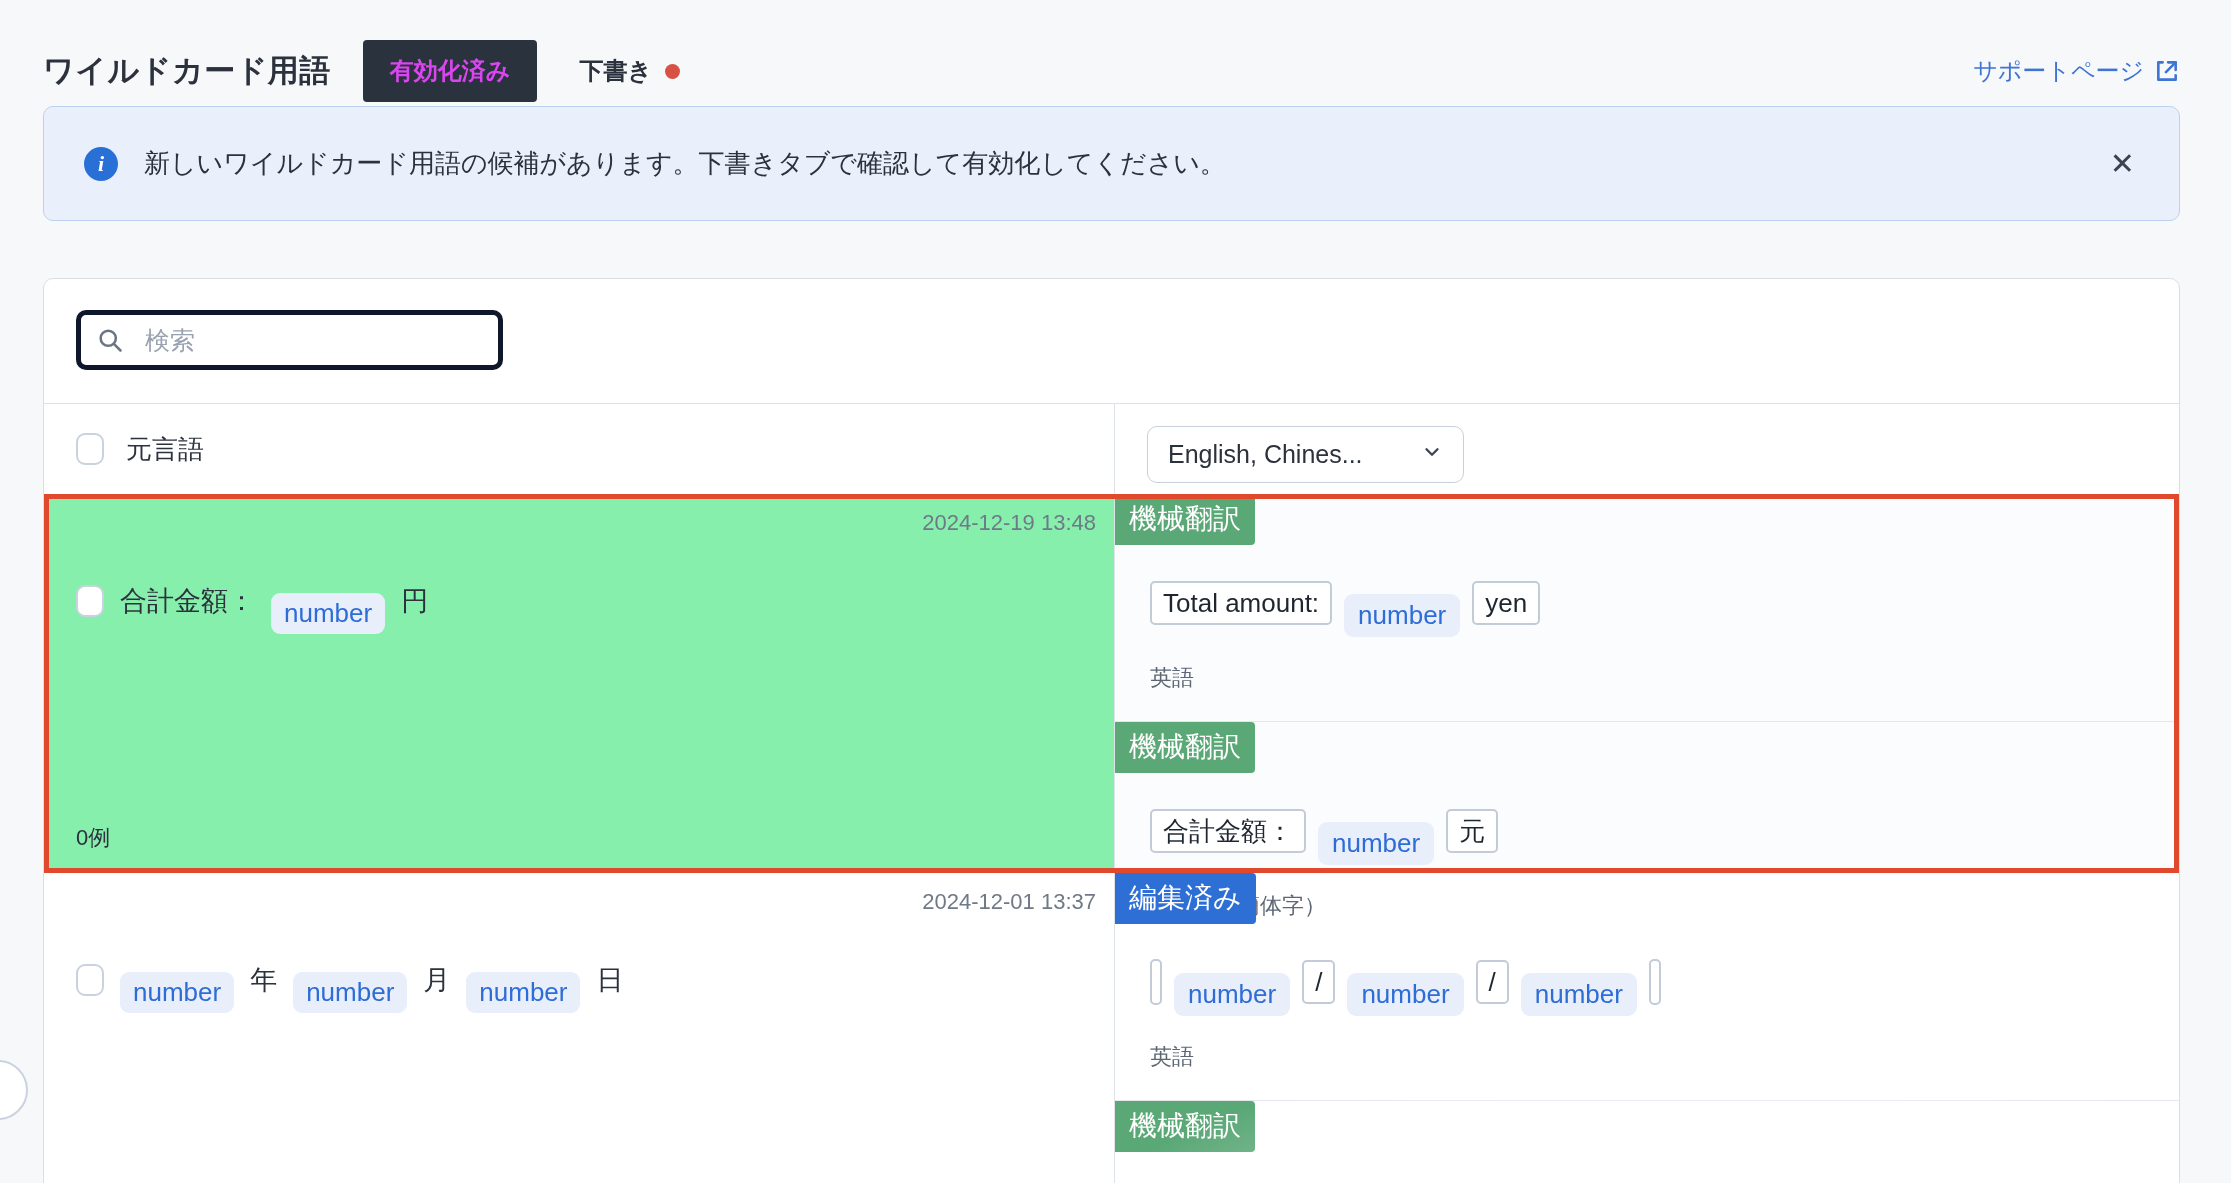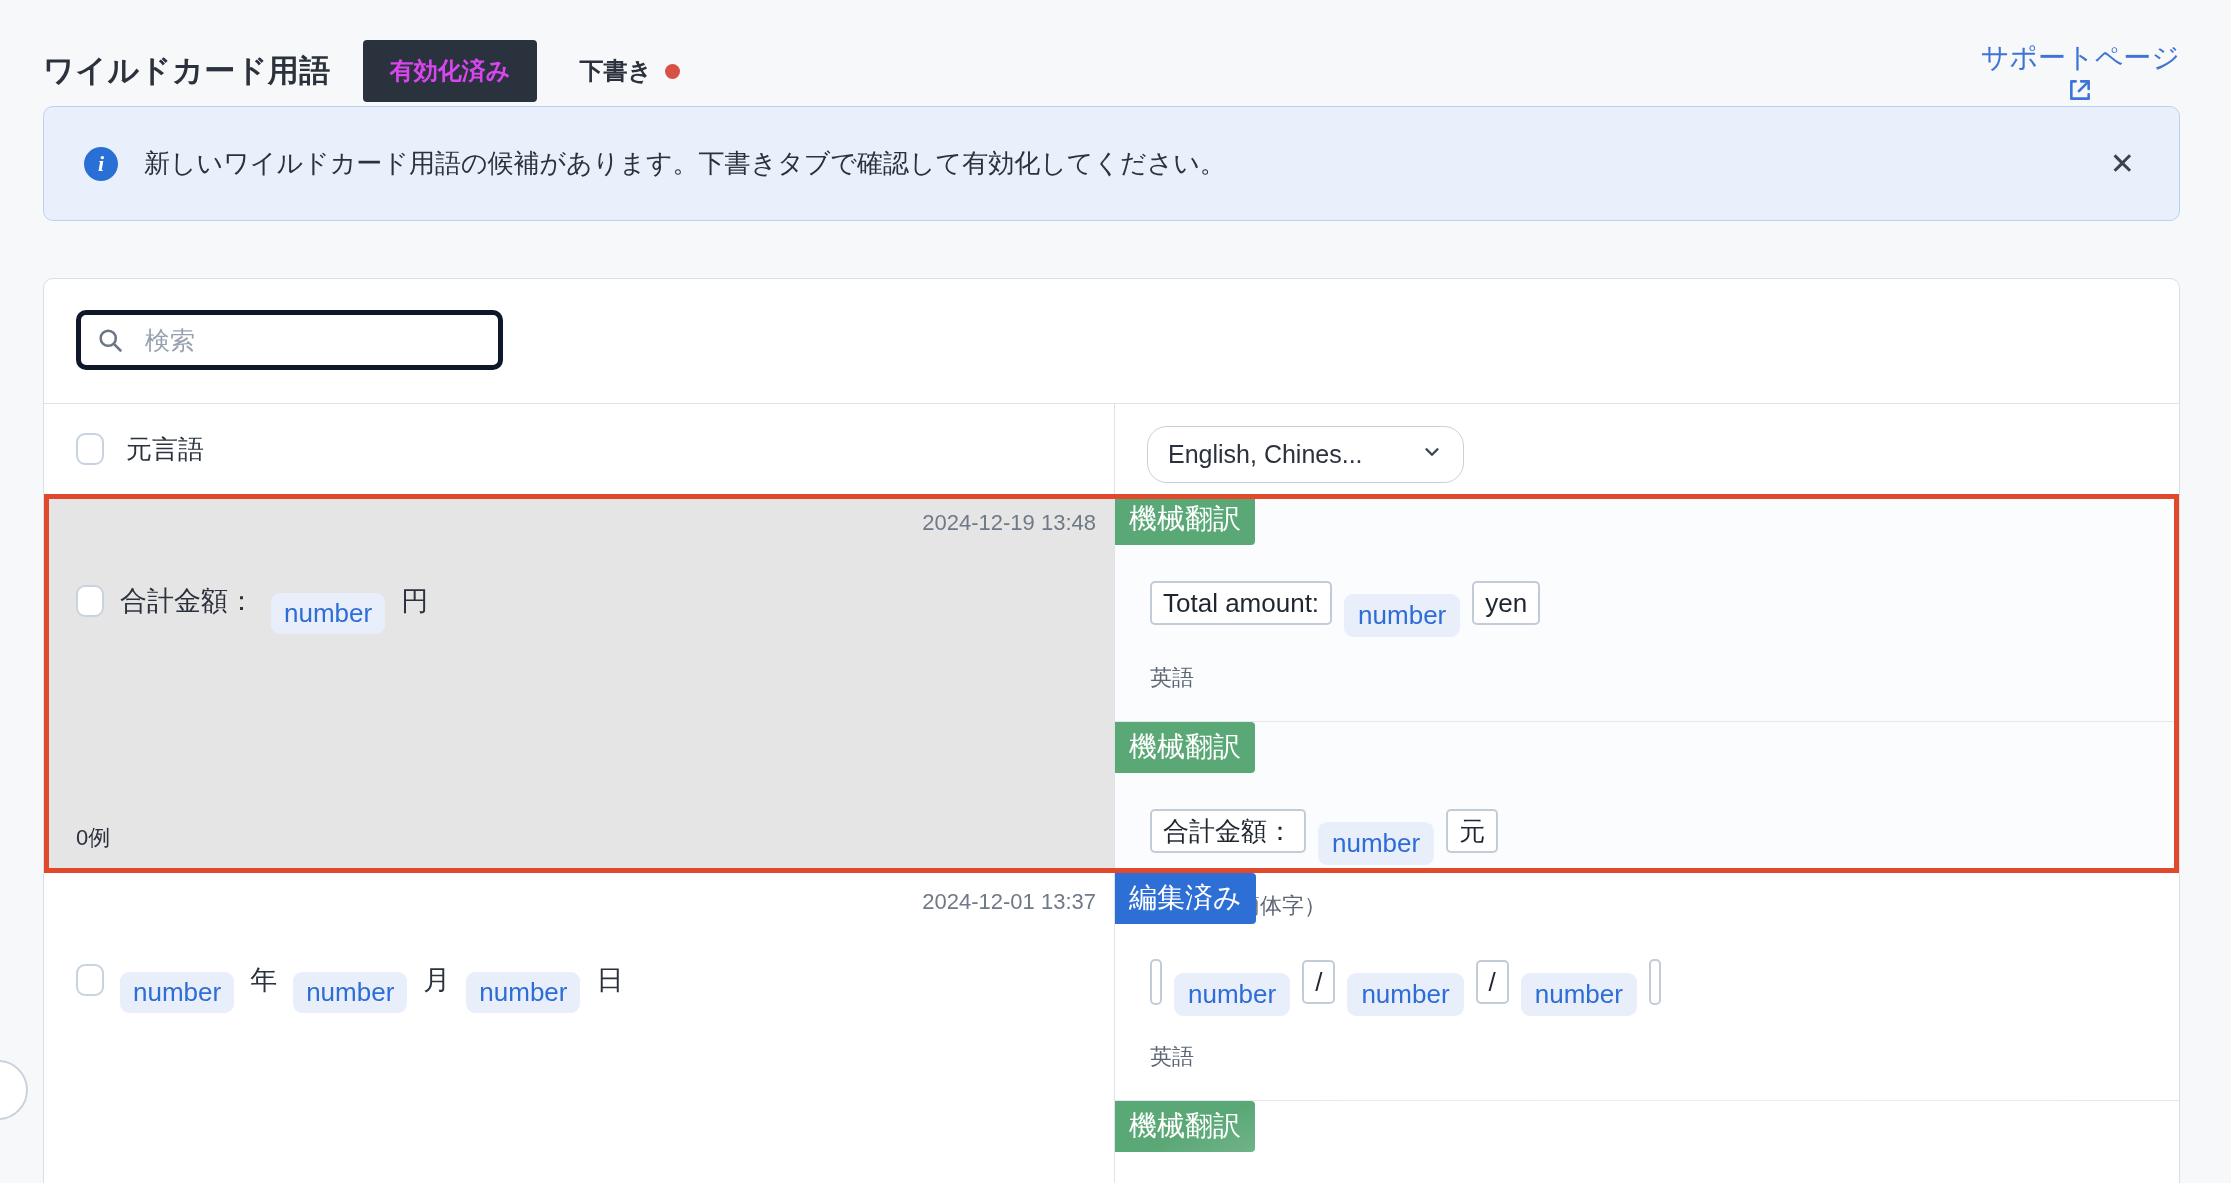--- a/index.html
+++ b/index.html
@@ -20,22 +20,22 @@
   .tabs { display:flex; align-items:center; margin-left:32px; }
   .tab-pill {
     background:#2A323E; color:#d946ef; font-size:24px; font-weight:bold;
     padding:15px 27px; border-radius:4px; cursor:pointer;
   }
   .tab-draft {
     display:flex; align-items:center; gap:13px;
     margin-left:42px; font-size:24px; font-weight:bold; cursor:pointer;
   }
   .draft-dot { width:15px; height:15px; border-radius:50%; background:#D85145; }
-  .support { margin-left:auto; display:flex; align-items:center; gap:0;
-    color:#3D74D6; font-size:28px; cursor:pointer;flex-direction:column; }
+  .support { margin-left:auto; display:flex; align-items:center; gap:10px;
+    color:#3D74D6; font-size:24px; cursor:pointer; }
   .support svg { display:block; }
 
   
   .banner {
     margin:4px 51px 0 43px; height:115px;
     background:#E9F0FB; border:1px solid #BBD1F0; border-radius:10px;
     display:flex; align-items:center; padding:0 44px 0 40px;
   }
   .info-icon {
     width:34px; height:34px; border-radius:50%; background:#2970D6;
@@ -87,30 +87,30 @@
   .cell-left { width:1071px; border-right:1px solid #DEE3E9; flex:0 0 auto; }
   .cell-right { flex:1 1 auto; min-width:0; }
   .thead-row .cell-left { display:flex; align-items:center; padding-left:32px; gap:22px; }
   .thead-label { font-size:26px; }
   .checkbox {
     width:28px; height:32px; border:2px solid #C9D3DF; border-radius:9px;
     background:#fff; cursor:pointer; flex:0 0 auto;
   }
   .lang-select {
     margin:22px 0 0 32px; width:317px; height:57px;
-    border:1px solid #C7D0DB; border-radius:20px; background:#fff;
+    border:1px solid #C7D0DB; border-radius:10px; background:#fff;
     display:flex; align-items:center; padding:0 20px; gap:18px;
     font-size:25px; cursor:pointer;
   }
   .lang-select .val { flex:1; }
 
   
   .trow { display:flex; position:relative; }
   .row1 { height:379px; }
-  .row1 .cell-left { background:#e5e5e5; }
+  .row1 .cell-left { background:#86efac; }
   .row1 .cell-right { background:#FBFCFE; }
   .highlight-ring {
     position:absolute; inset:0; border:5px solid #E1492C;
     pointer-events:none; z-index:6;
   }
   .left-inner {
     height:100%; display:flex; flex-direction:column;
     padding:16px 18px 20px 32px;
   }
   .row-ts { text-align:right; color:#6F7987; font-size:22px; }

